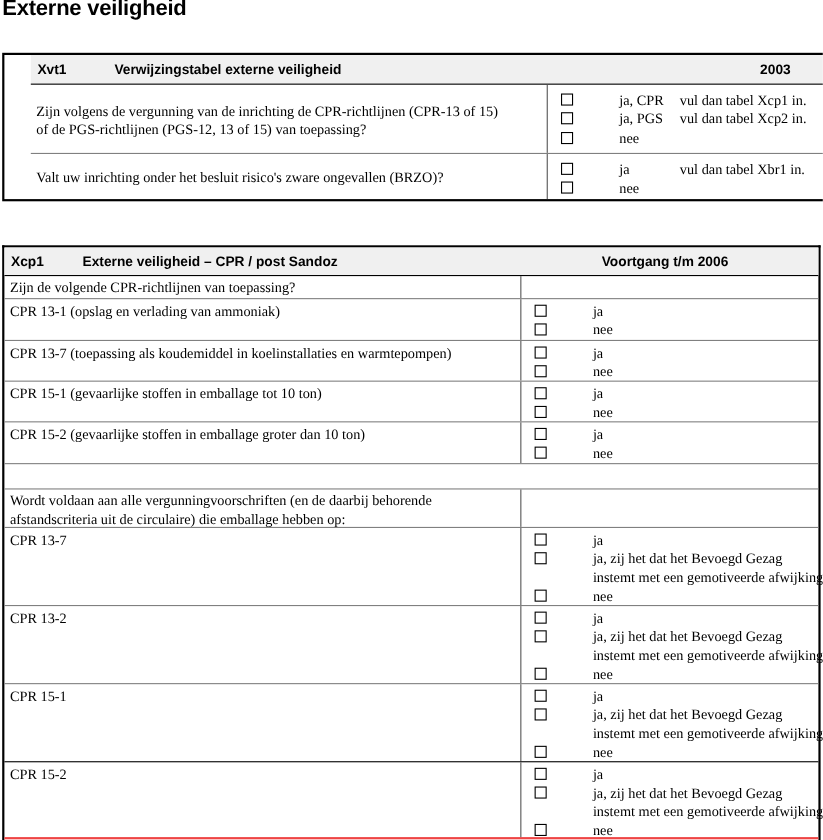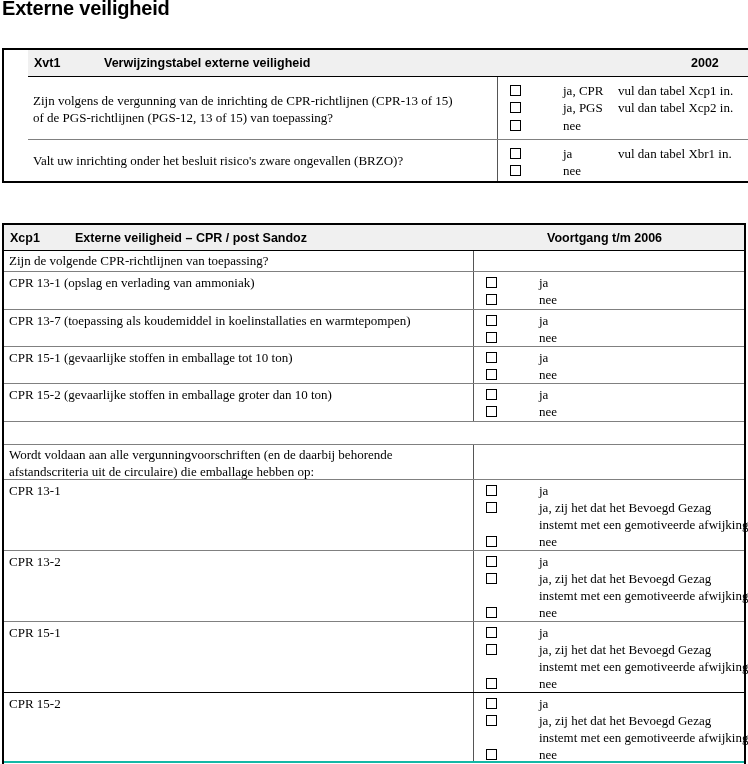--- a/index.html
+++ b/index.html
@@ -23,21 +23,21 @@
 </style>
 </head>
 <body>
 
 <div class="title">Externe veiligheid</div>
 
 <div class="tbl" style="top:48px;height:131px;padding-left:24px;">
   <div class="hdr" style="height:27px;">
     <span style="left:6px">Xvt1</span>
     <span style="left:76px">Verwijzingstabel externe veiligheid</span>
-    <span style="left:663px">2002</span>
+    <span style="left:663px">2003</span>
   </div>
   <div class="row first" style="height:62px;">
     <div class="lcell" style="padding-top:15px;">
       <div>Zijn volgens de vergunning van de inrichting de CPR-richtlijnen (CPR-13 of 15)</div>
       <div>of de PGS-richtlijnen (PGS-12, 13 of 15) van toepassing?</div>
     </div>
     <div class="rcell">
       <div class="opt" style="top:5px">
           <span class="cb"></span>
           <span class="lbl">ja, CPR</span>
@@ -141,21 +141,21 @@
 
   <div class="row" style="height:35px;">
     <div class="lcell" style="padding-top:1px;">
       <div>Wordt voldaan aan alle vergunningvoorschriften  (en de daarbij behorende</div>
       <div>afstandscriteria uit de circulaire) die emballage hebben op:</div>
     </div>
     <div class="rcell"></div>
   </div>
 
   <div class="row" style="height:71px;">
-    <div class="lcell">CPR 13-1</div>
+    <div class="lcell">CPR 13-7</div>
     <div class="rcell">
       <div class="opt" style="top:2px">
           <span class="cb"></span>
           <span class="lbl">ja</span>
         </div>
       <div class="opt" style="top:19px">
           <span class="cb"></span>
           <span class="lbl">ja, zij het dat het Bevoegd Gezag</span>
         </div>
       <div class="opt" style="top:36px">
@@ -200,21 +200,21 @@
         </div>
       <div class="opt" style="top:36px">
           <span class="lbl">instemt met een gemotiveerde afwijking</span>
         </div>
       <div class="opt" style="top:53px">
           <span class="cb"></span>
           <span class="lbl">nee</span>
         </div>
     </div>
   </div>
-  <div class="row" style="height:71px;border-top:1px solid #000;border-bottom:2px solid #14b8a6;">
+  <div class="row" style="height:71px;border-top:1px solid #000;border-bottom:2px solid #ef4444;">
     <div class="lcell">CPR 15-2</div>
     <div class="rcell">
       <div class="opt" style="top:2px">
           <span class="cb"></span>
           <span class="lbl">ja</span>
         </div>
       <div class="opt" style="top:19px">
           <span class="cb"></span>
           <span class="lbl">ja, zij het dat het Bevoegd Gezag</span>
         </div>

